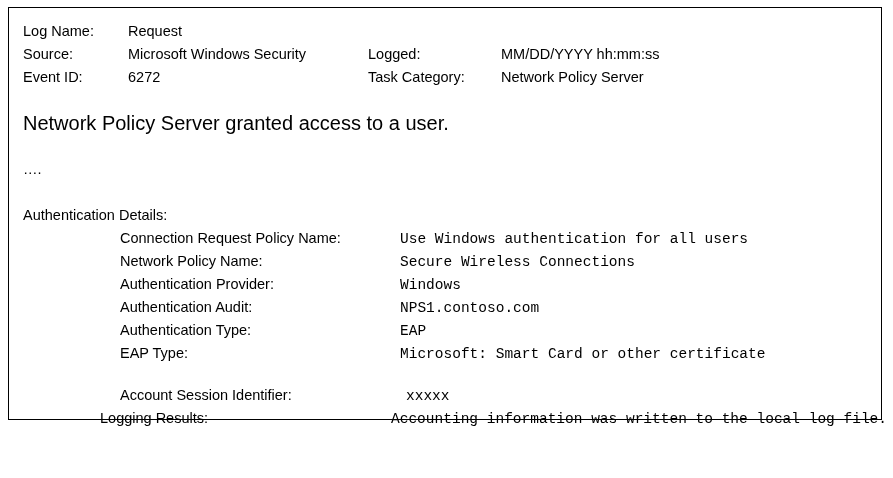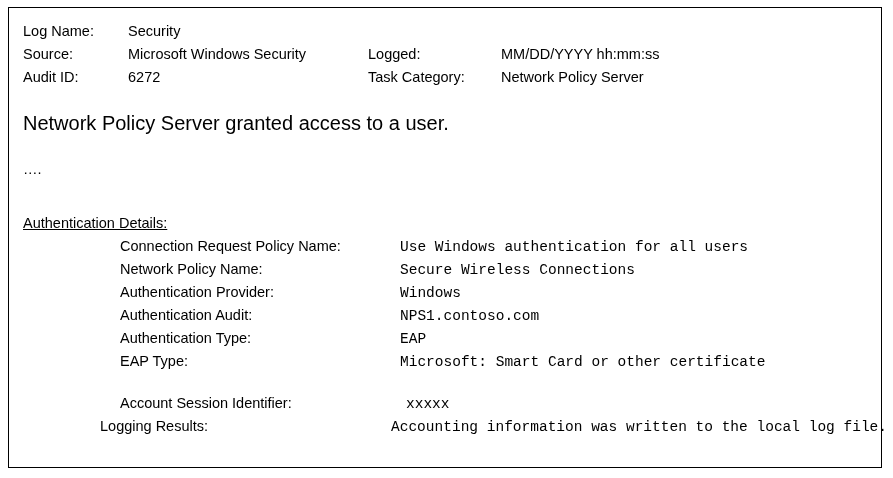--- a/index.html
+++ b/index.html
@@ -12,21 +12,21 @@
     height: 478px;
     font-family: "Liberation Sans", sans-serif;
     color: #000000;
     overflow: hidden;
   }
   .event-panel {
     position: absolute;
     left: 8px;
     top: 7px;
     width: 874px;
-    height: 461px;
+    height: 413px;
     border: 1px solid #000000;
     box-sizing: border-box;
     background: #ffffff;
   }
   .inner {
     padding: 12px 14px 0 14px;
   }
   .hdr-row {
     display: flex;
     align-items: baseline;
@@ -57,22 +57,21 @@
     line-height: 23px;
     white-space: pre;
   }
   .dots {
     font-size: 14.5px;
     line-height: 23px;
   }
   .details-title {
     font-size: 14.5px;
     line-height: 23px;
-    margin-top: 8px;
-    text-decoration: underline;
+    margin-top: 0;
   }
   .detail-row {
     display: flex;
     align-items: baseline;
     font-size: 14.5px;
     line-height: 22px;
     padding-left: 97px;
     white-space: pre;
     justify-content: center;
   }
@@ -88,34 +87,34 @@
   .detail-val.indent-b { padding-left: 11px; }
 </style>
 </head>
 <body>
 
 <div class="event-panel">
   <div class="inner">
 
     <div class="hdr-row">
       <span class="col-label">Log Name:</span>
-      <span class="col-value">Security</span>
+      <span class="col-value">Request</span>
       <span class="col-label2"></span>
       <span class="col-value2"></span>
     </div>
 
     <div class="hdr-row">
       <span class="col-label">Source:</span>
       <span class="col-value">Microsoft Windows Security</span>
       <span class="col-label2">Logged:</span>
       <span class="col-value2">MM/DD/YYYY hh:mm:ss</span>
     </div>
 
     <div class="hdr-row">
-      <span class="col-label">Audit ID:</span>
+      <span class="col-label">Event ID:</span>
       <span class="col-value">6272</span>
       <span class="col-label2">Task Category:</span>
       <span class="col-value2">Network Policy Server</span>
     </div>
 
 
     <div class="spacer-line"></div>
 
     <div class="para">Network Policy Server granted access to a user.</div>
 

